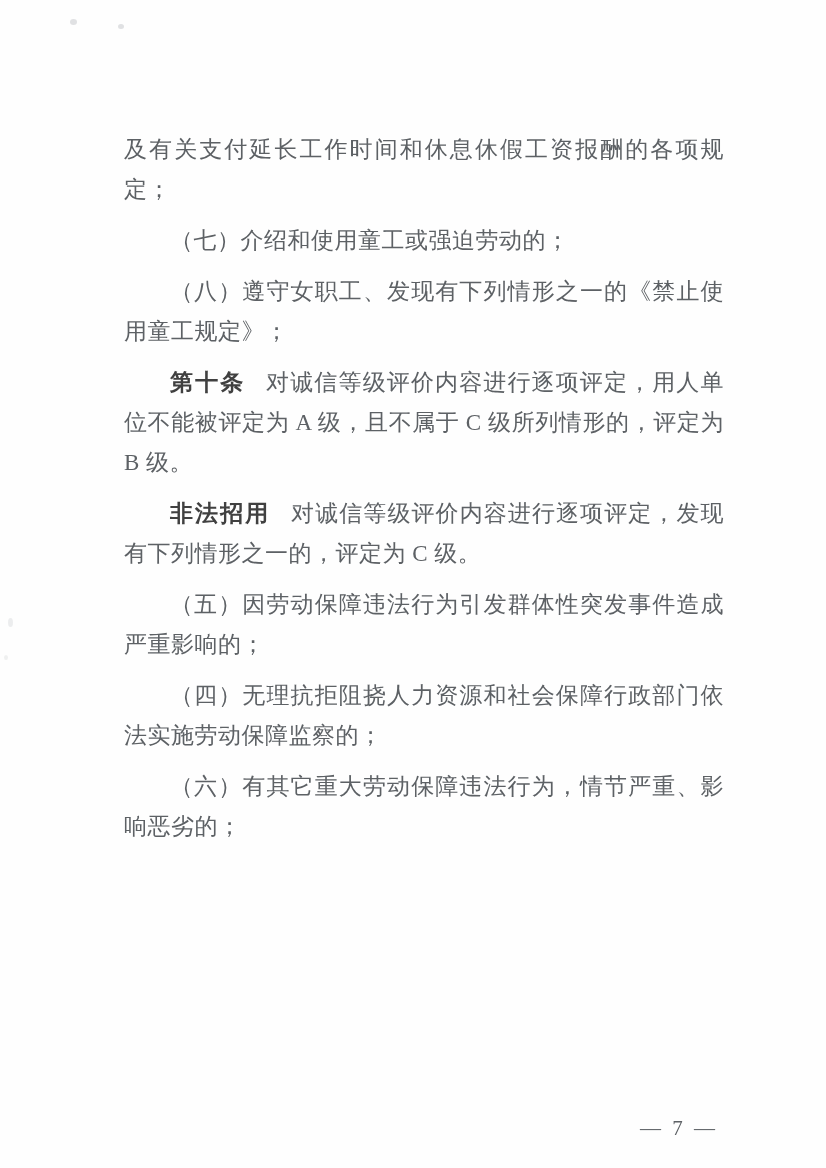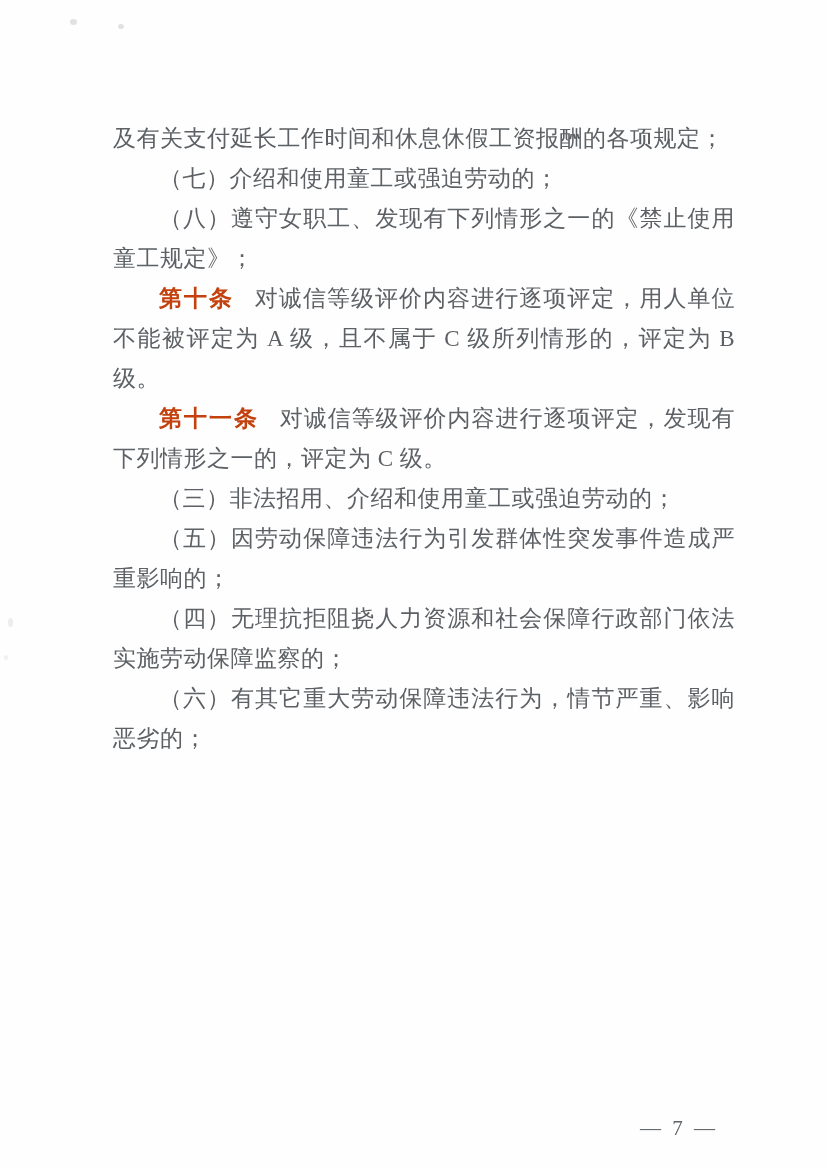--- a/index.html
+++ b/index.html
@@ -19,31 +19,31 @@
     position: absolute;
     left: 113px;
     top: 119px;
     width: 622px;
     color: #5d6165;
     font-size: 23px;
     line-height: 40px;
     letter-spacing: 0.5px;
   }
   .content p {
-    margin: 0;
+    margin: 11px;
     text-align: justify;
     text-align-last: left;
     word-break: break-all;
   }
   .content p.indent {
     text-indent: 2em;
   }
   .lead {
     font-weight: bold;
-    color: #c2410c;
+    color: #404040;
     letter-spacing: 1.5px;
   }
   .lead:not(:empty) {
     margin-right: 0.9em;
   }
   .page-number {
     position: absolute;
     left: 640px;
     top: 1116px;
     font-size: 21px;
@@ -71,22 +71,21 @@
   <span class="artifact a1"></span>
   <span class="artifact a2"></span>
   <span class="artifact a3"></span>
   <span class="artifact a4"></span>
 
   <div class="content">
     <p><span>及有关支付延长工作时间和休息休假工资报酬的各项规定；</span></p>
     <p class="indent"><span>（七）介绍和使用童工或强迫劳动的；</span></p>
     <p class="indent"><span>（八）遵守女职工、发现有下列情形之一的《禁止使用童工规定》；</span></p>
     <p class="indent"><span class="lead">第十条</span><span>对诚信等级评价内容进行逐项评定，用人单位不能被评定为 A 级，且不属于 C 级所列情形的，评定为 B 级。</span></p>
-    <p class="indent"><span class="lead">第十一条</span><span>对诚信等级评价内容进行逐项评定，发现有下列情形之一的，评定为 C 级。</span></p>
-    <p class="indent"><span>（三）非法招用、介绍和使用童工或强迫劳动的；</span></p>
+    <p class="indent"><span class="lead">非法招用</span><span>对诚信等级评价内容进行逐项评定，发现有下列情形之一的，评定为 C 级。</span></p>
     <p class="indent"><span>（五）因劳动保障违法行为引发群体性突发事件造成严重影响的；</span></p>
     <p class="indent"><span>（四）无理抗拒阻挠人力资源和社会保障行政部门依法实施劳动保障监察的；</span></p>
     <p class="indent"><span>（六）有其它重大劳动保障违法行为，情节严重、影响恶劣的；</span></p>
   </div>
 
   <div class="page-number">— 7 —</div>
 
 </div>
 
 </body></html>

